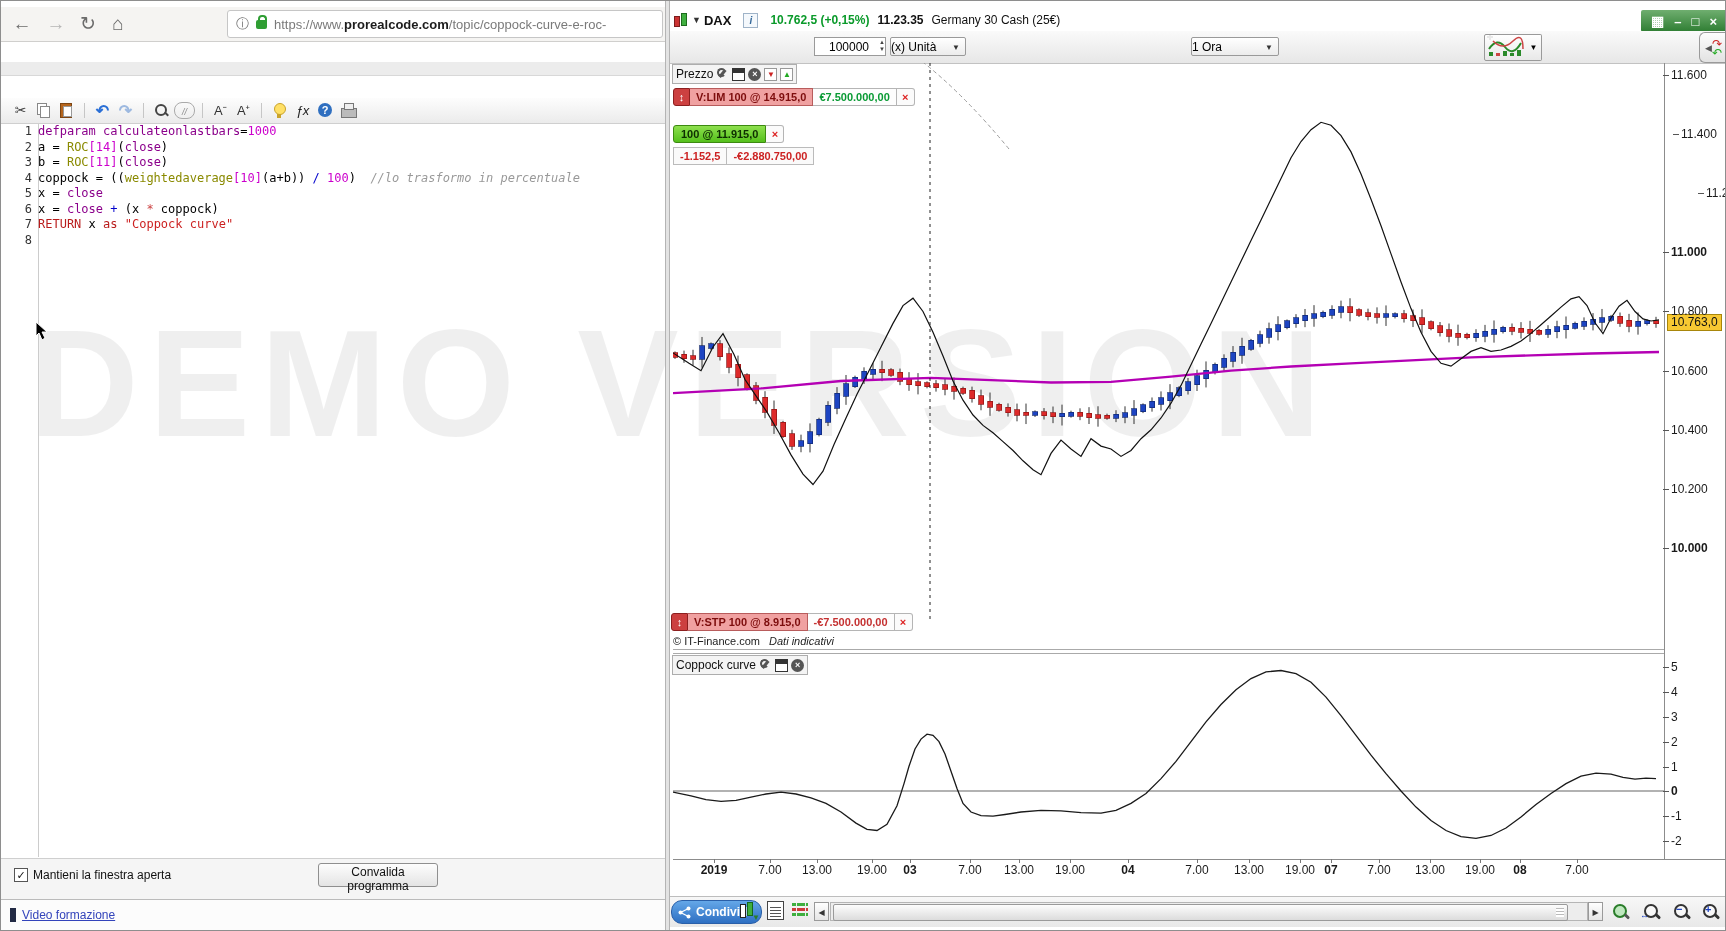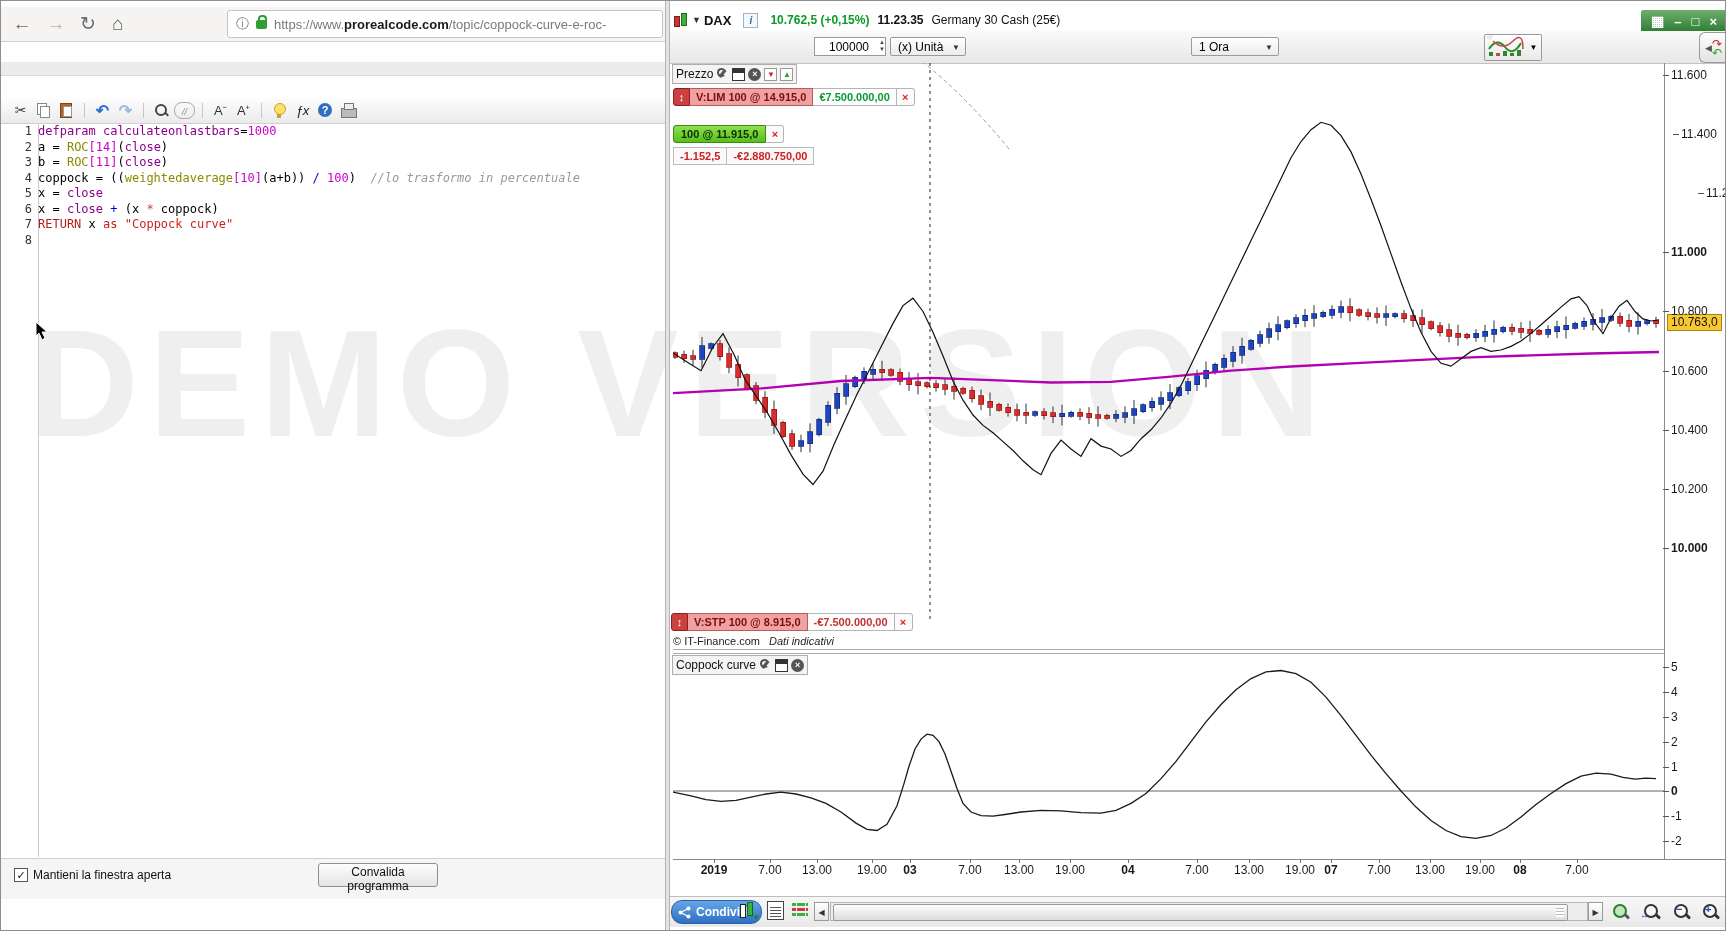--- a/index.html
+++ b/index.html
@@ -77,21 +77,21 @@
   .cpair::after{content:"";position:absolute;left:8px;top:1px;width:4px;height:11px;background:#3faf3f;border:1px solid #1d6b1d;}
   .hdr .caret{color:#333;font-size:9px;margin:0 3px 0 5px;}
   .hdr .sym{font-weight:bold;font-size:13px;}
   .ibox{width:13px;height:13px;border:1px solid #9fb3c8;background:#f4f8fc;color:#35689a;font-size:10px;line-height:13px;text-align:center;margin-left:12px;font-style:italic;font-weight:bold;}
   .hdr .px{margin-left:12px;font-weight:bold;}
   .hdr .tm{margin-left:8px;font-weight:bold;color:#111;}
   .hdr .nm{margin-left:8px;color:#111;}
   .tb2{position:absolute;left:0;top:30px;width:1057px;height:32px;background:linear-gradient(#fafafa,#e7e7e7);border-bottom:1px solid #c2c2c2;}
   .qty{position:absolute;left:144px;top:6px;width:72px;height:19px;border:1px solid #9a9a9a;background:#fff;font-size:12px;text-align:right;line-height:19px;padding-right:16px;box-sizing:border-box;}
   .spin{position:absolute;right:3px;top:2px;font-size:6px;color:#444;line-height:7px;}
-  .dd{position:absolute;top:6px;height:19px;border:1px solid #9a9a9a;background:linear-gradient(#fff,#ececec);font-size:12px;line-height:19px;padding-left:7px;box-sizing:border-box;border-radius:2px;}
+  .dd{position:absolute;top:6px;height:19px;border:1px solid #9a9a9a;background:linear-gradient(#fff,#ececec);font-size:12px;line-height:19px;box-sizing:border-box;border-radius:2px;}
   .dd .dc{position:absolute;right:5px;top:0;font-size:8px;color:#333;}
   .dd.unit{left:220px;width:76px;}
   .dd.tf{left:521px;width:88px;}
   .ctbtn{position:absolute;left:814px;top:3px;width:42px;height:25px;border:1px solid #9a9a9a;background:linear-gradient(#fff,#e8e8e8);border-radius:2px 0 0 2px;}
   .ctcaret{position:absolute;left:856px;top:3px;width:15px;height:25px;border:1px solid #9a9a9a;border-left:none;background:linear-gradient(#fff,#e8e8e8);font-size:8px;text-align:center;line-height:25px;border-radius:0 2px 2px 0;}
   .handle{position:absolute;right:0;top:1px;width:27px;height:29px;border:1px solid #9a9a9a;border-right:none;border-radius:6px 0 0 6px;background:linear-gradient(#fdfdfd,#e2e2e2);display:flex;align-items:center;justify-content:center;font-size:9px;color:#555;}
   .handle .rg{font-size:12px;line-height:10px;}
   .handle .rg .r{color:#c22;display:block;height:9px;}
   .handle .rg .g{color:#2a2;display:block;height:9px;}
 
@@ -193,20 +193,24 @@
         <div class="cl"><span class="ln">4</span><span class="pl">coppock = ((</span><span class="fn">weightedaverage</span><span class="num">[10]</span><span class="pl">(a+b)) </span><span class="op">/ </span><span class="num">100</span><span class="pl">)</span><span class="cm">  //lo trasformo in percentuale</span></div>
         <div class="cl"><span class="ln">5</span><span class="pl">x = </span><span class="kw">close</span></div>
         <div class="cl"><span class="ln">6</span><span class="pl">x = </span><span class="kw">close</span><span class="pl"> </span><span class="op">+</span><span class="pl"> (x </span><span class="op2">*</span><span class="pl"> coppock)</span></div>
         <div class="cl"><span class="ln">7</span><span class="ret">RETURN</span><span class="pl"> x </span><span class="ret">as</span><span class="pl"> </span><span class="str">"Coppock curve"</span></div>
         <div class="cl"><span class="ln">8</span></div>
       </div>
     <div class="keep-bar">
       <span class="cbx">✓</span>
       <span class="keep-lbl">Mantieni la finestra aperta</span>
       <button class="validate">Convalida programma</button>
+    </div>
+    <div class="foot">
+      <span class="vf-ic"></span>
+      <a href="#">Video formazione</a>
     </div>
     <svg class="cursor-svg" width="14" height="20">
       <polygon points="1,1 1,15 4,12 7,19 10,17 7,11 12,11" fill="#000" stroke="#fff" stroke-width="1"></polygon>
     </svg>
   </div>
 
   <div class="divider"></div>
 
   <div class="chart">
     <div class="greenbar">

